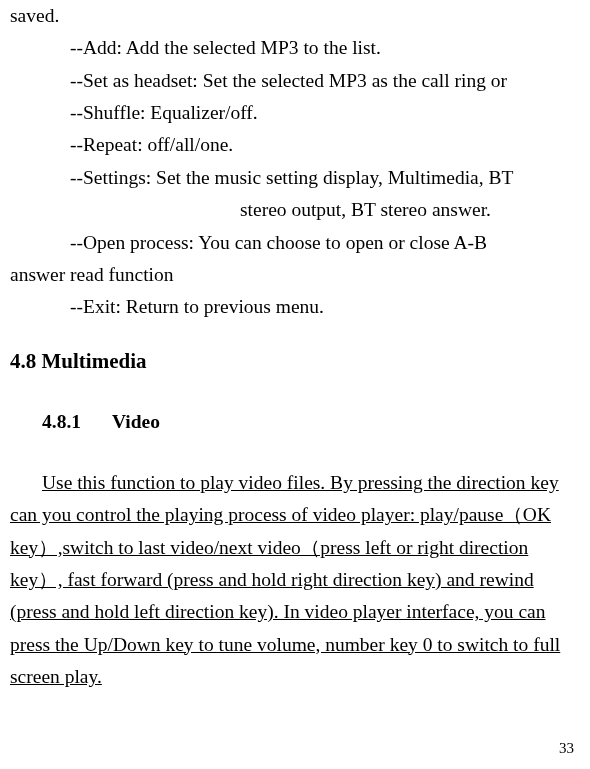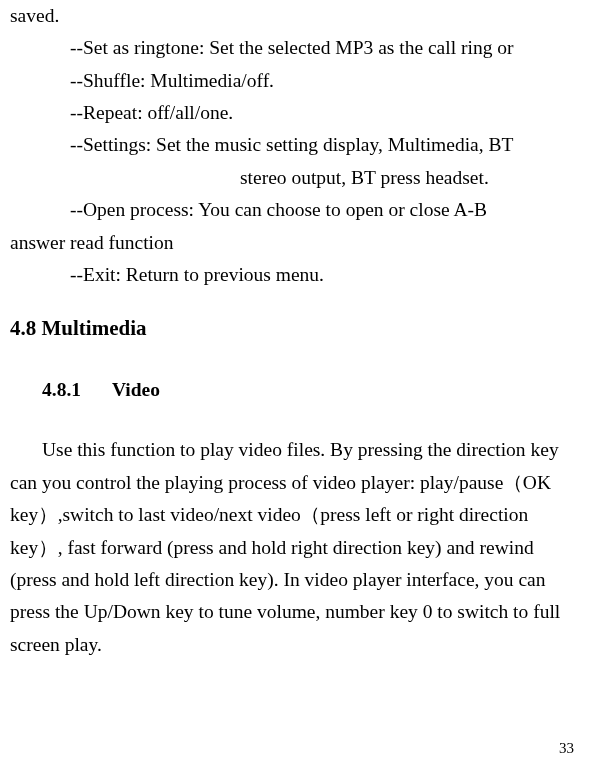--- a/index.html
+++ b/index.html
@@ -41,44 +41,46 @@
     margin-bottom: 28px;
   }
   .heading-2 .secnum {
     display: inline-block;
     width: 70px;
     margin-left: 32px;
   }
   .body-para {
     text-indent: 32px;
     margin-top: 16px;
+    text-decoration: underline;
   }
   .page-number {
     position: absolute;
     bottom: 8px;
     right: 16px;
     font-size: 15px;
   }
 </style>
 </head>
 <body>
 
 <div class="page">
 
   <p class="para">saved.</p>
 
+  <p class="para indent">--Add: Add the selected MP3 to the list.</p>
 
-  <p class="para indent">--Set as ringtone: Set the selected MP3 as the call ring or</p>
+  <p class="para indent">--Set as headset: Set the selected MP3 as the call ring or</p>
 
-  <p class="para indent">--Shuffle: Multimedia/off.</p>
+  <p class="para indent">--Shuffle: Equalizer/off.</p>
 
   <p class="para indent">--Repeat: off/all/one.</p>
 
   <p class="para indent">--Settings: Set the music setting display, Multimedia, BT</p>
-  <p class="para indent-deep">stereo output, BT press headset.</p>
+  <p class="para indent-deep">stereo output, BT stereo answer.</p>
 
   <p class="para indent">--Open process: You can choose to open or close A-B</p>
   <p class="para">answer read function</p>
 
   <p class="para indent">--Exit: Return to previous menu.</p>
 
   <p class="heading-1">4.8 Multimedia</p>
 
   <p class="heading-2">
     <span class="secnum">4.8.1</span><span>Video</span>

